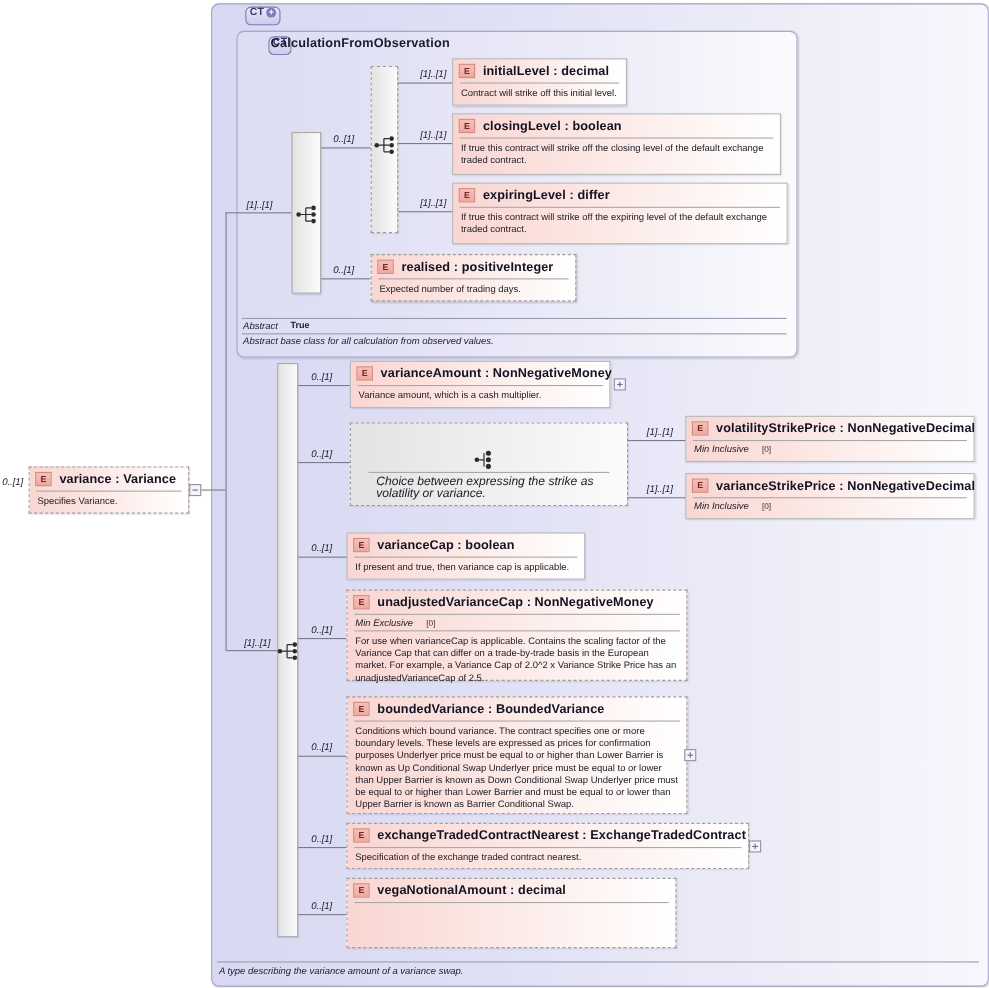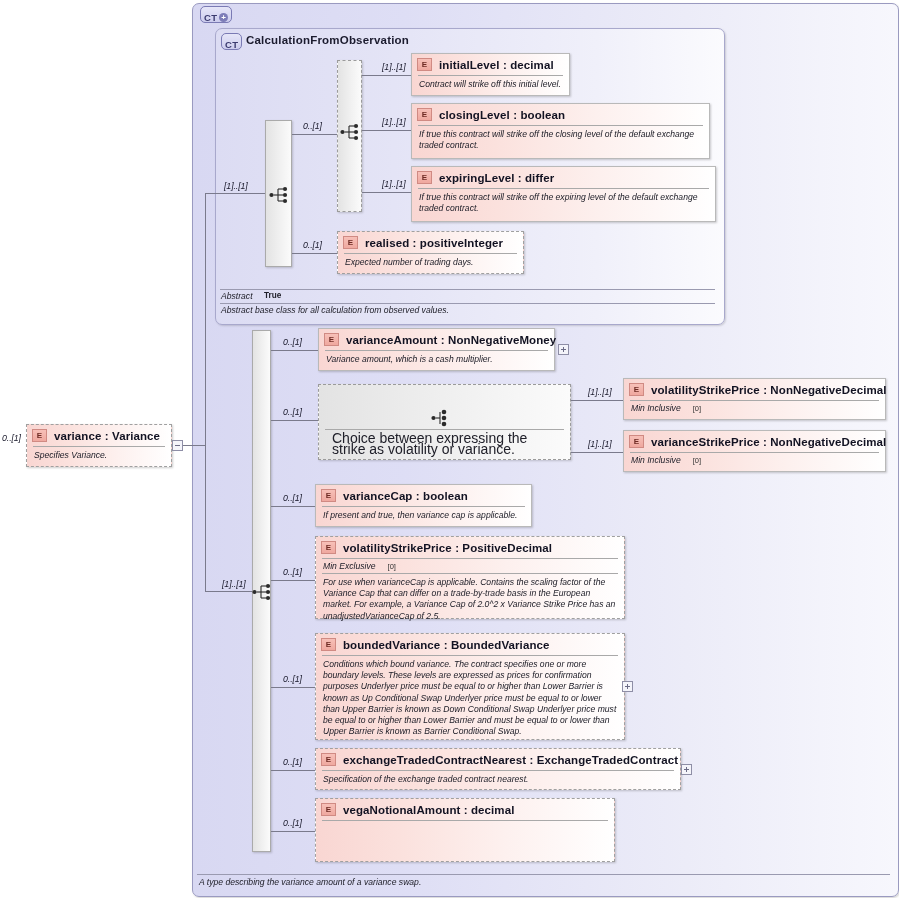--- a/index.html
+++ b/index.html
@@ -27,32 +27,33 @@
     position:absolute;
     border:1px solid #a8a8cc;
     border-radius:7px;
     background:linear-gradient(to right,#dcdcf3 0%, #e4e4f6 35%, #f0f0fa 75%, #fbfbfe 100%);
     box-shadow:1px 1px 2px rgba(0,0,0,.15);
   }
 
   .ct-badge{
     position:absolute;
     display:inline-flex;
-    align-items:flex-end;
+    align-items:flex-start;
     justify-content:center;
     height:15px;
     padding:0 3px;
     border:1px solid #7a7ab4;
     border-radius:5px;
     background:linear-gradient(to bottom,#e6e6f8,#ccccee);
     font-size:9.5px;
     font-weight:bold;
     color:#3a3a6e;
     letter-spacing:.3px;
     line-height:1;
+    margin-left:23px;
   }
   .ct-badge .pl{
     display:inline-block;
     width:9px;height:9px;
     margin-left:2px;
     border-radius:50%;
     background:#7d7db8;
     color:#fff;
     font-size:8px;
     line-height:9px;
@@ -105,21 +106,20 @@
     white-space:nowrap;
     letter-spacing:.1px;
   }
   .sep{
     height:1px;
     background:#a9a9a9;
     margin:0 6px;
   }
   .edoc{
     font-size:8.6px;
-    font-style:italic;
     color:#20202a;
     padding:3px 7px 4px 7px;
     line-height:11.2px;
   }
   .facet{
     display:flex;
     align-items:baseline;
     font-size:8.6px;
     font-style:italic;
     color:#20202a;
@@ -137,25 +137,26 @@
     position:absolute;
     box-sizing:border-box;
     background:linear-gradient(to right,#e3e3e3 0%, #eeeeee 45%, #fbfbfb 100%);
     box-shadow:1px 1px 2px rgba(0,0,0,.18);
   }
   .comp.solid{ border:1px solid #aaaaaa; }
   .comp.dashed{ border:1px dashed #9b9b9b; }
   .comp .cdoc{
     position:absolute;
     left:0; right:0; bottom:0;
-    font-size:14px;
+    font-size:11px;
+    font-style:italic;
     color:#20202a;
     padding:3px 7px 4px 7px;
     border-top:1px solid #a9a9a9;
-    margin:0 6px;
+    margin:0 16px;
     line-height:11px;
   }
 
   
   .glyph{
     position:absolute;
     width:22px;height:18px;
   }
 
   
@@ -422,21 +423,21 @@
     </div>
     <div class="sep"></div>
     <div class="edoc">If present and true, then variance cap is applicable.</div>
   </div>
   <div class="card" style="left:283px; top:493px;">0..[1]</div>
   <div class="ln lnh" style="left:271px; top:506px; width:44px;"></div>
 
   <div class="ebox dashed" style="left:315px; top:536px; width:310px; height:83px;">
     <div class="hdr">
       <span class="eicon">E</span>
-      <span class="ename">volatilityStrikePrice : PositiveDecimal</span>
+      <span class="ename">unadjustedVarianceCap : NonNegativeMoney</span>
     </div>
     <div class="sep"></div>
     <div class="facet">
       <span>Min Exclusive</span>
       <span class="fv">[0]</span>
     </div>
     <div class="sep"></div>
     <div class="edoc">For use when varianceCap is applicable. Contains the scaling factor of the Variance Cap that can differ on a trade-by-trade basis in the European market. For example, a Variance Cap of 2.0^2 x Variance Strike Price has an unadjustedVarianceCap of 2.5.</div>
   </div>
   <div class="card" style="left:283px; top:567px;">0..[1]</div>

